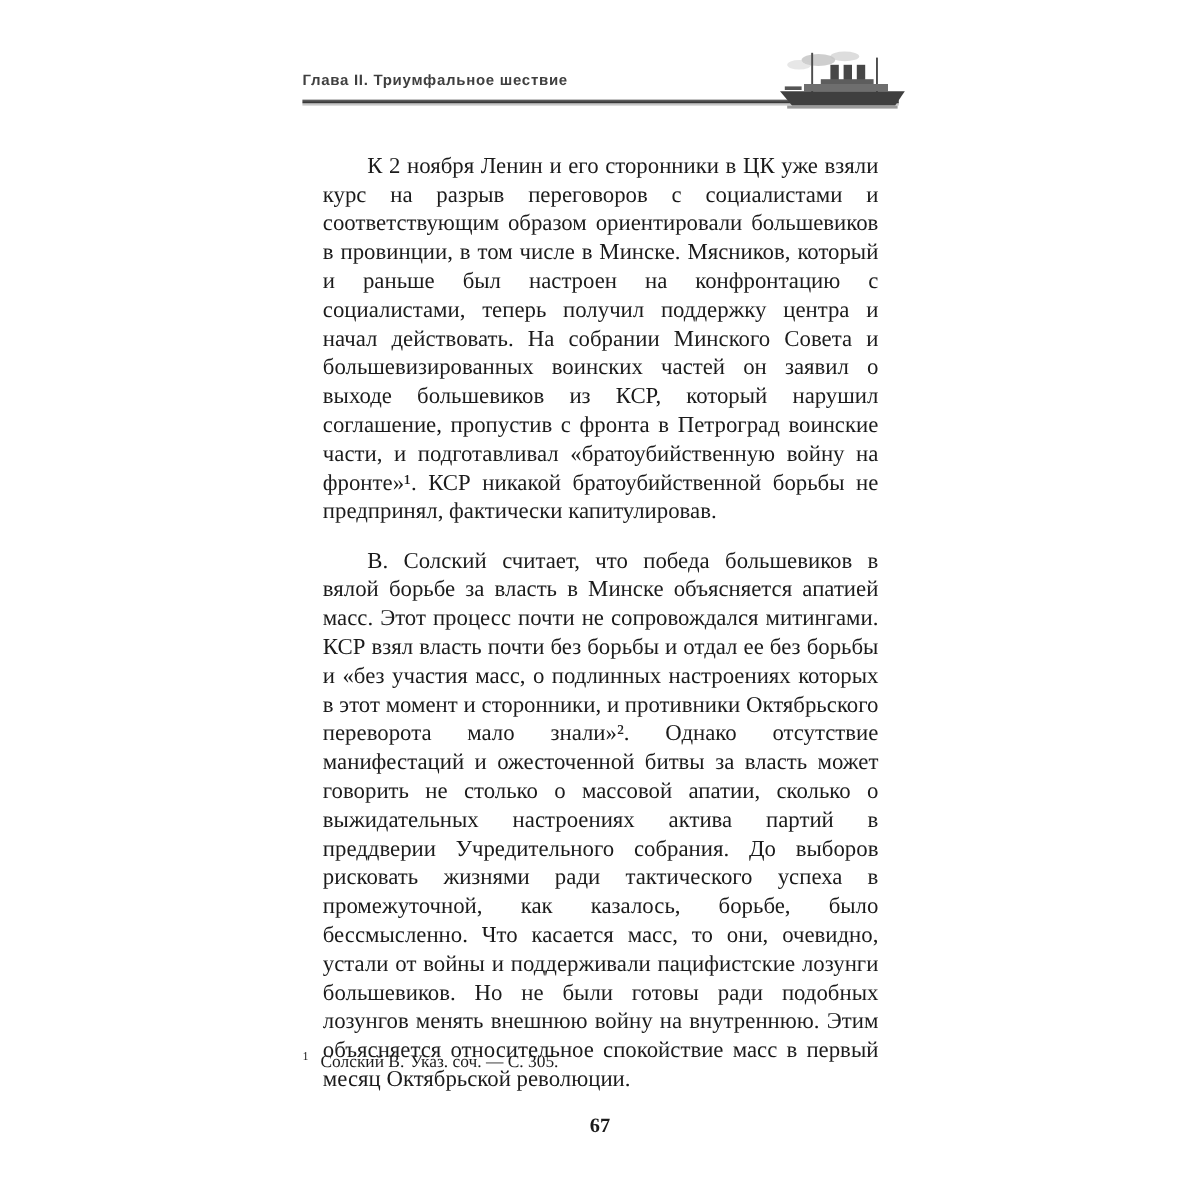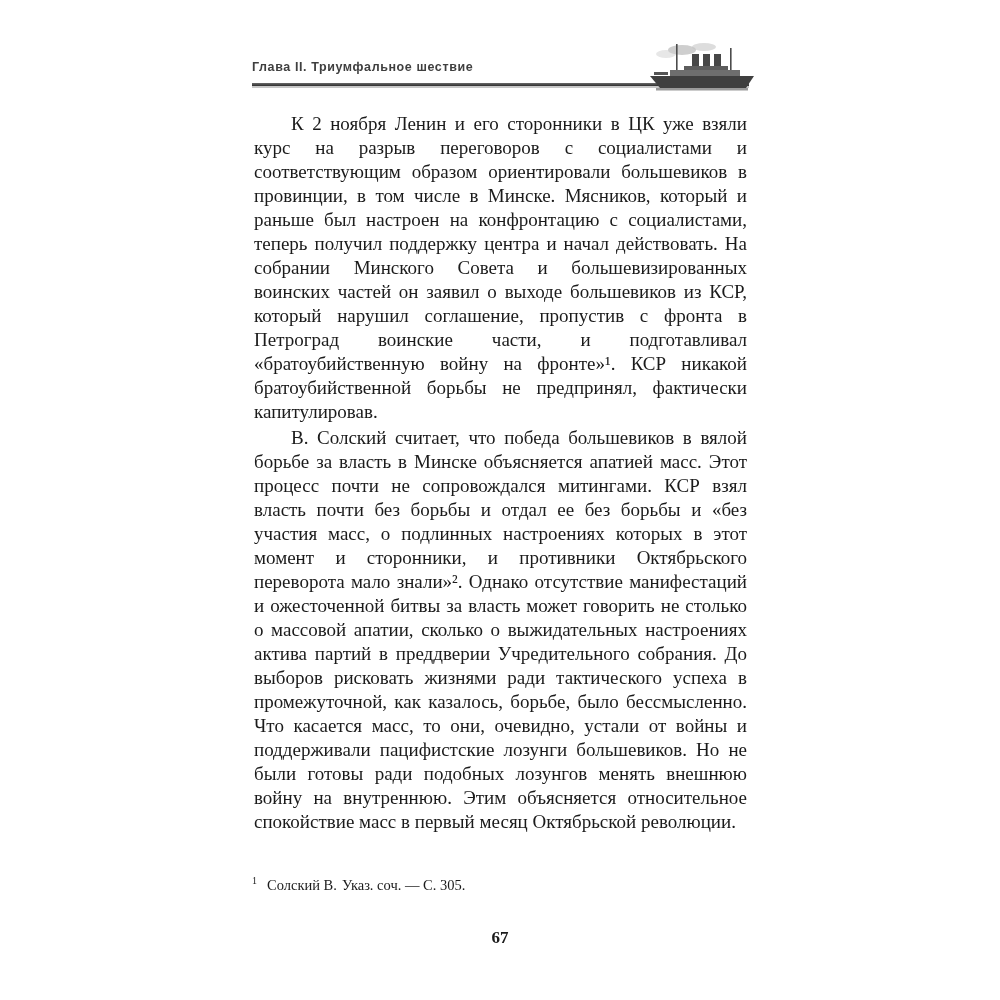--- a/index.html
+++ b/index.html
@@ -45,21 +45,21 @@
     position: absolute;
     left: 252px;
     top: 110px;
     width: 497px;
     font-size: 19px;
     line-height: 24px;
     text-align: justify;
     hyphens: auto;
   }
   .body-text p {
-    margin: 2px;
+    margin: 17px;
     text-indent: 37px;
   }
   .footnotes {
     position: absolute;
     left: 252px;
     top: 868px;
     width: 497px;
     font-size: 14.5px;
     line-height: 26px;
   }

